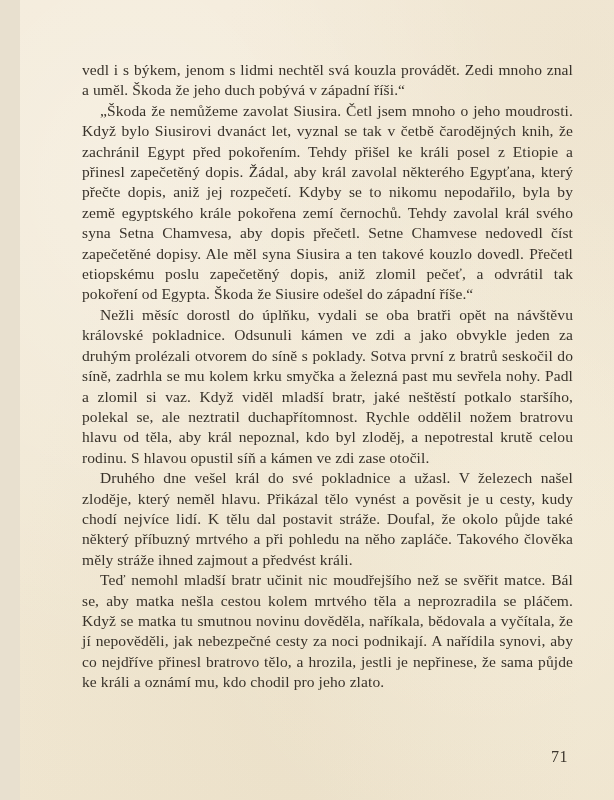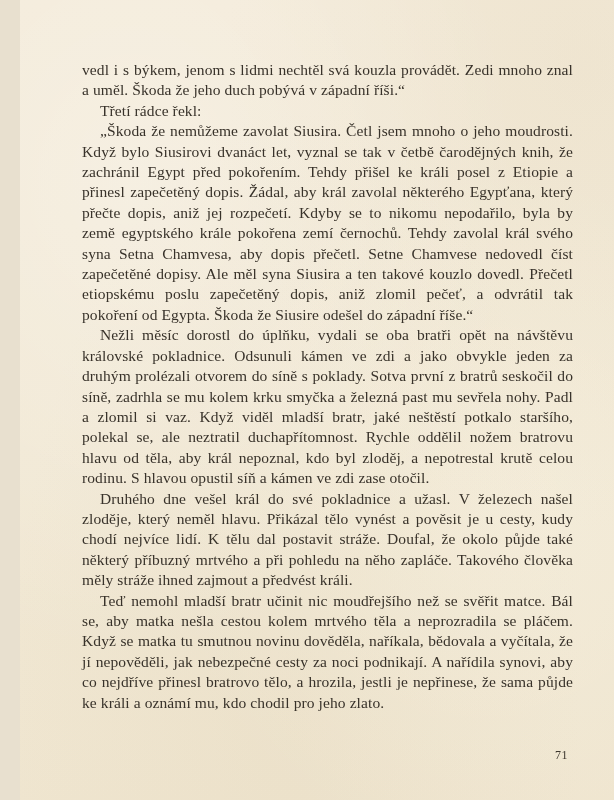--- a/index.html
+++ b/index.html
@@ -42,31 +42,30 @@
     padding: 0;
     text-indent: 18px;
   }
   .text-block p.continuation {
     text-indent: 0;
   }
   .page-number {
     position: absolute;
     right: 66px;
     top: 748px;
-    font-size: 12px;
+    font-size: 16px;
     letter-spacing: 0.5px;
     color: #3c362d;
   }
 </style>
 </head>
 <body>
 
 <div class="book-page">
   <div class="text-block">
     <p class="continuation">vedl i s býkem, jenom s lidmi nechtěl svá kouzla provádět. Zedi mnoho znal a uměl. Škoda že jeho duch pobývá v západní říši.“</p>
-    <p>Třetí rádce řekl:</p>
     <p>„Škoda že nemůžeme zavolat Siusira. Četl jsem mnoho o jeho moudrosti. Když bylo Siusirovi dvanáct let, vyznal se tak v četbě čarodějných knih, že zachránil Egypt před pokořením. Tehdy přišel ke králi posel z Etiopie a přinesl zapečetěný dopis. Žádal, aby král zavolal některého Egypťana, který přečte dopis, aniž jej rozpečetí. Kdyby se to nikomu nepodařilo, byla by země egyptského krále pokořena zemí černochů. Tehdy zavolal král svého syna Setna Chamvesa, aby dopis přečetl. Setne Chamvese nedovedl číst zapečetěné dopisy. Ale měl syna Siusira a ten takové kouzlo dovedl. Přečetl etiopskému poslu zapečetěný dopis, aniž zlomil pečeť, a odvrátil tak pokoření od Egypta. Škoda že Siusire odešel do západní říše.“</p>
     <p>Nežli měsíc dorostl do úplňku, vydali se oba bratři opět na návštěvu královské pokladnice. Odsunuli kámen ve zdi a jako obvykle jeden za druhým prolézali otvorem do síně s poklady. Sotva první z bratrů seskočil do síně, zadrhla se mu kolem krku smyčka a železná past mu sevřela nohy. Padl a zlomil si vaz. Když viděl mladší bratr, jaké neštěstí potkalo staršího, polekal se, ale neztratil duchapřítomnost. Rychle oddělil nožem bratrovu hlavu od těla, aby král nepoznal, kdo byl zloděj, a nepotrestal krutě celou rodinu. S hlavou opustil síň a kámen ve zdi zase otočil.</p>
     <p>Druhého dne vešel král do své pokladnice a užasl. V železech našel zloděje, který neměl hlavu. Přikázal tělo vynést a pověsit je u cesty, kudy chodí nejvíce lidí. K tělu dal postavit stráže. Doufal, že okolo půjde také některý příbuzný mrtvého a při pohledu na něho zapláče. Takového člověka měly stráže ihned zajmout a předvést králi.</p>
     <p>Teď nemohl mladší bratr učinit nic moudřejšího než se svěřit matce. Bál se, aby matka nešla cestou kolem mrtvého těla a neprozradila se pláčem. Když se matka tu smutnou novinu dověděla, naříkala, bědovala a vyčítala, že jí nepověděli, jak nebezpečné cesty za noci podnikají. A nařídila synovi, aby co nejdříve přinesl bratrovo tělo, a hrozila, jestli je nepřinese, že sama půjde ke králi a oznámí mu, kdo chodil pro jeho zlato.</p>
   </div>
   <div class="page-number">71</div>
 </div>
 
 </body></html>

